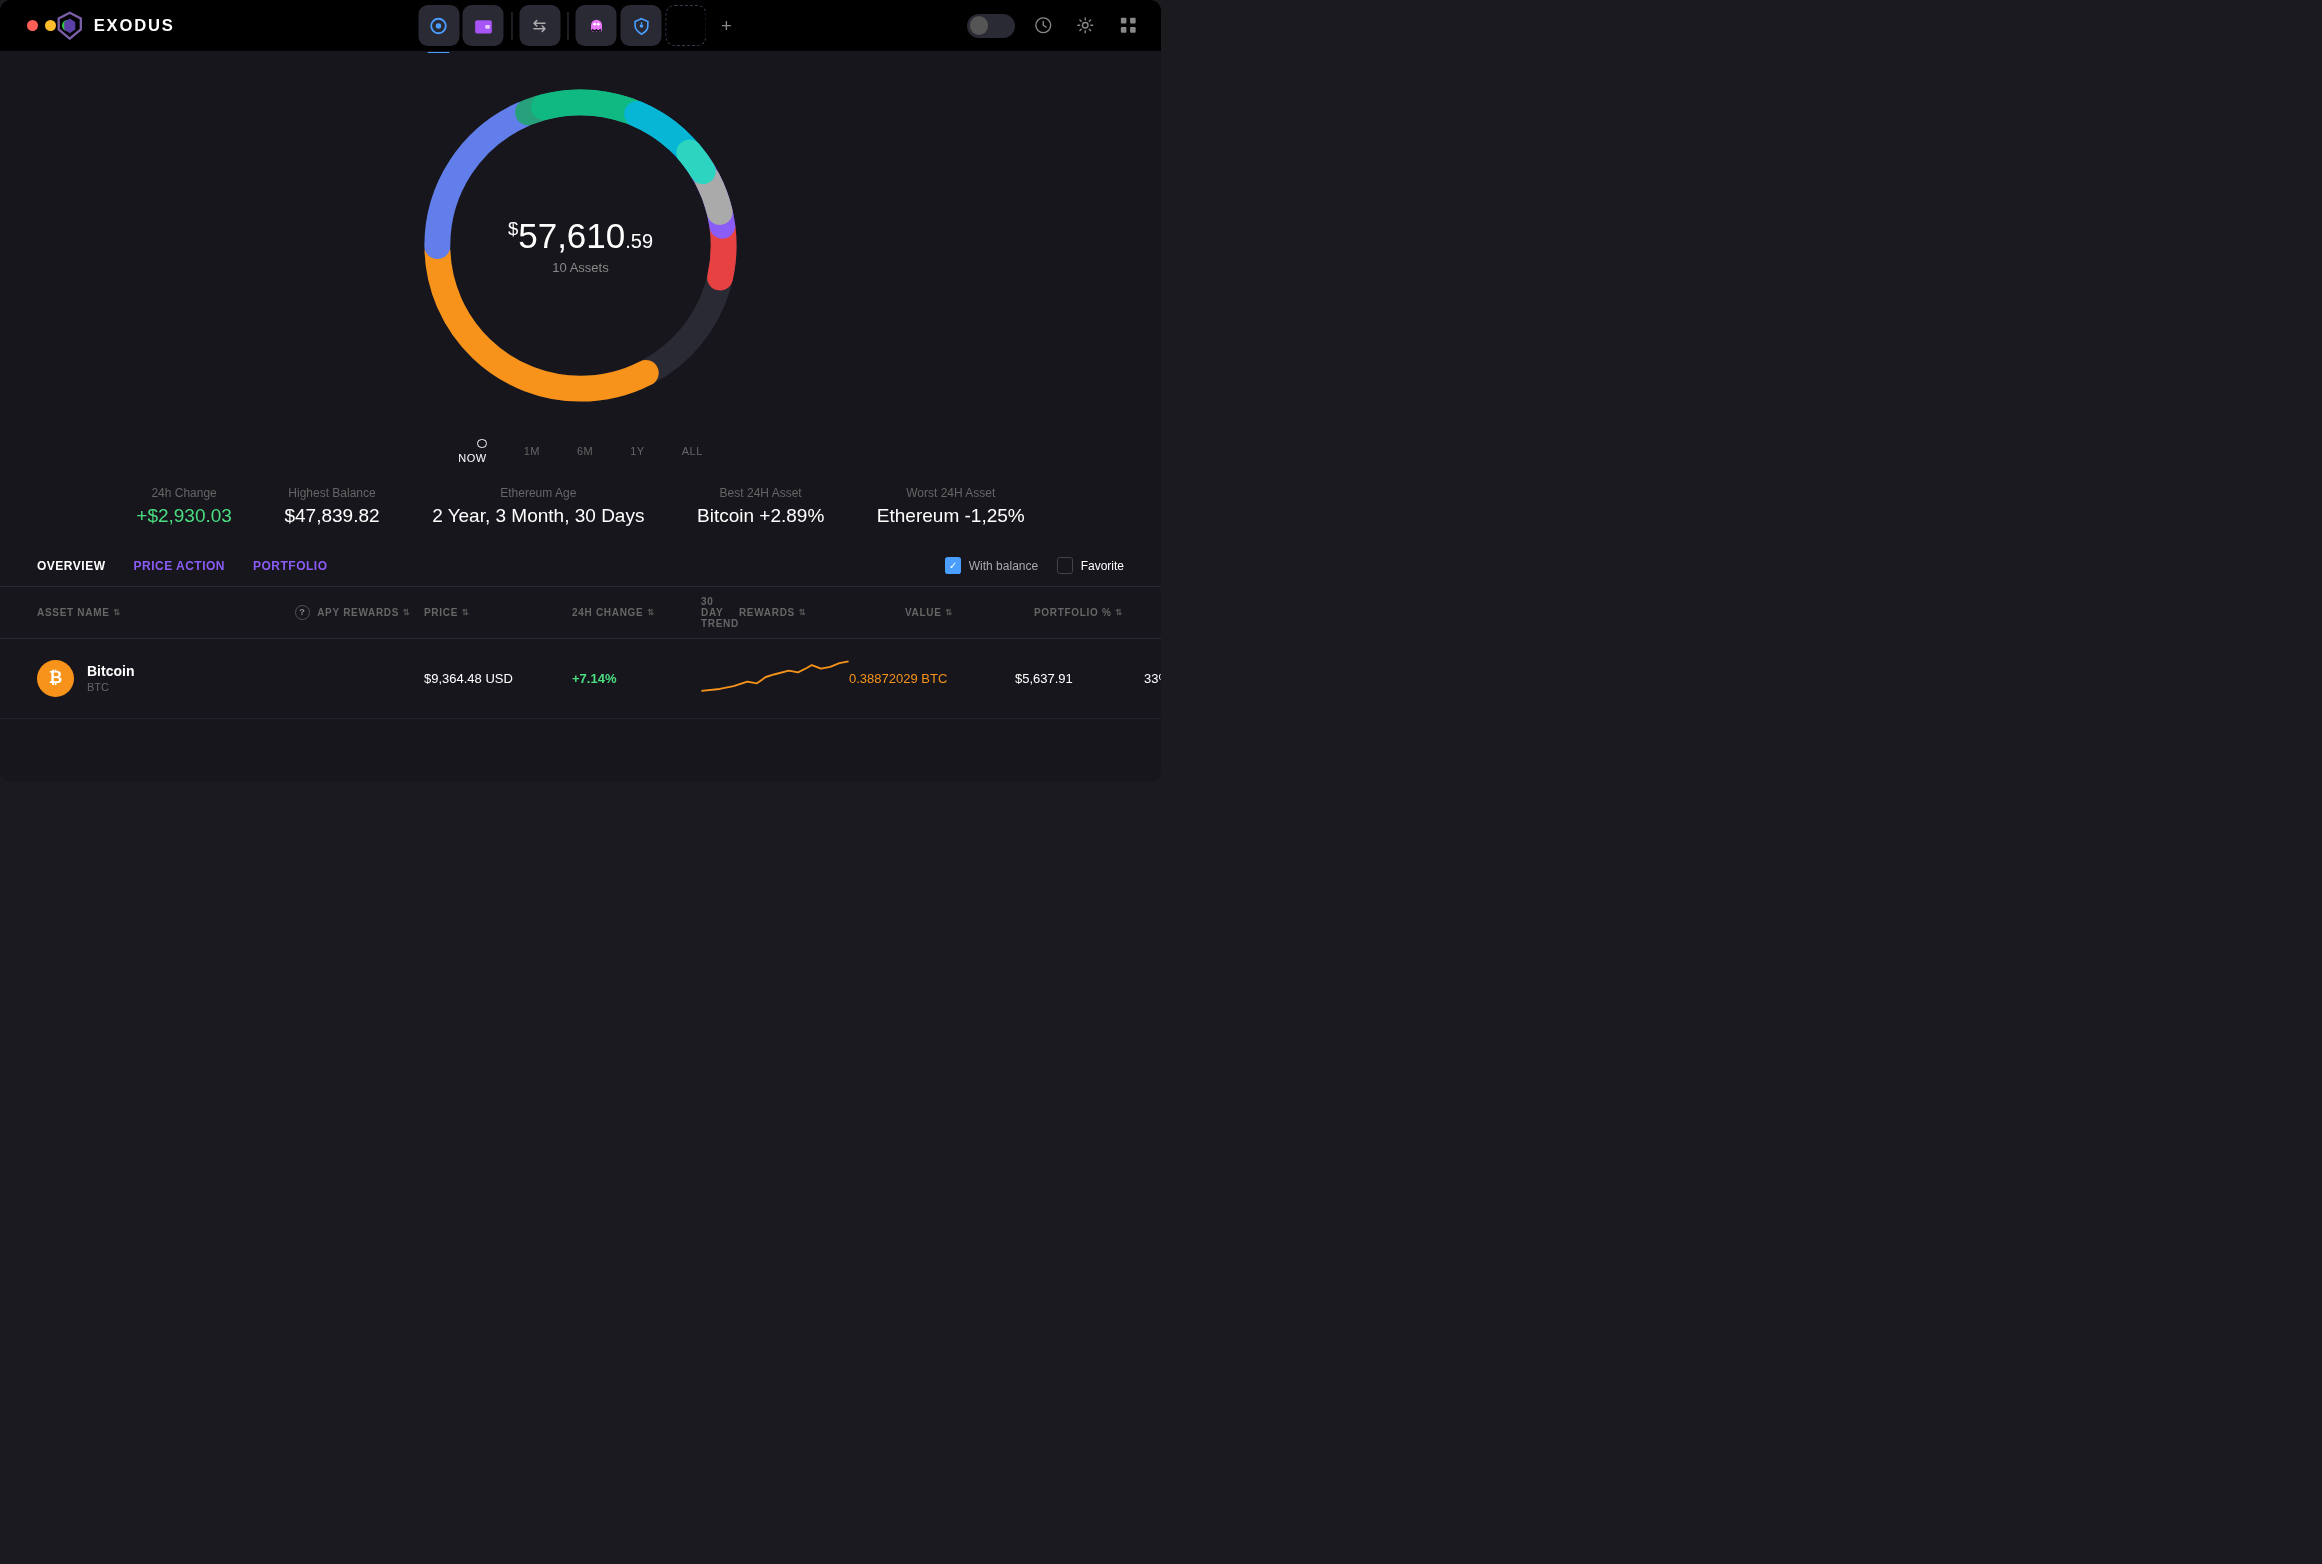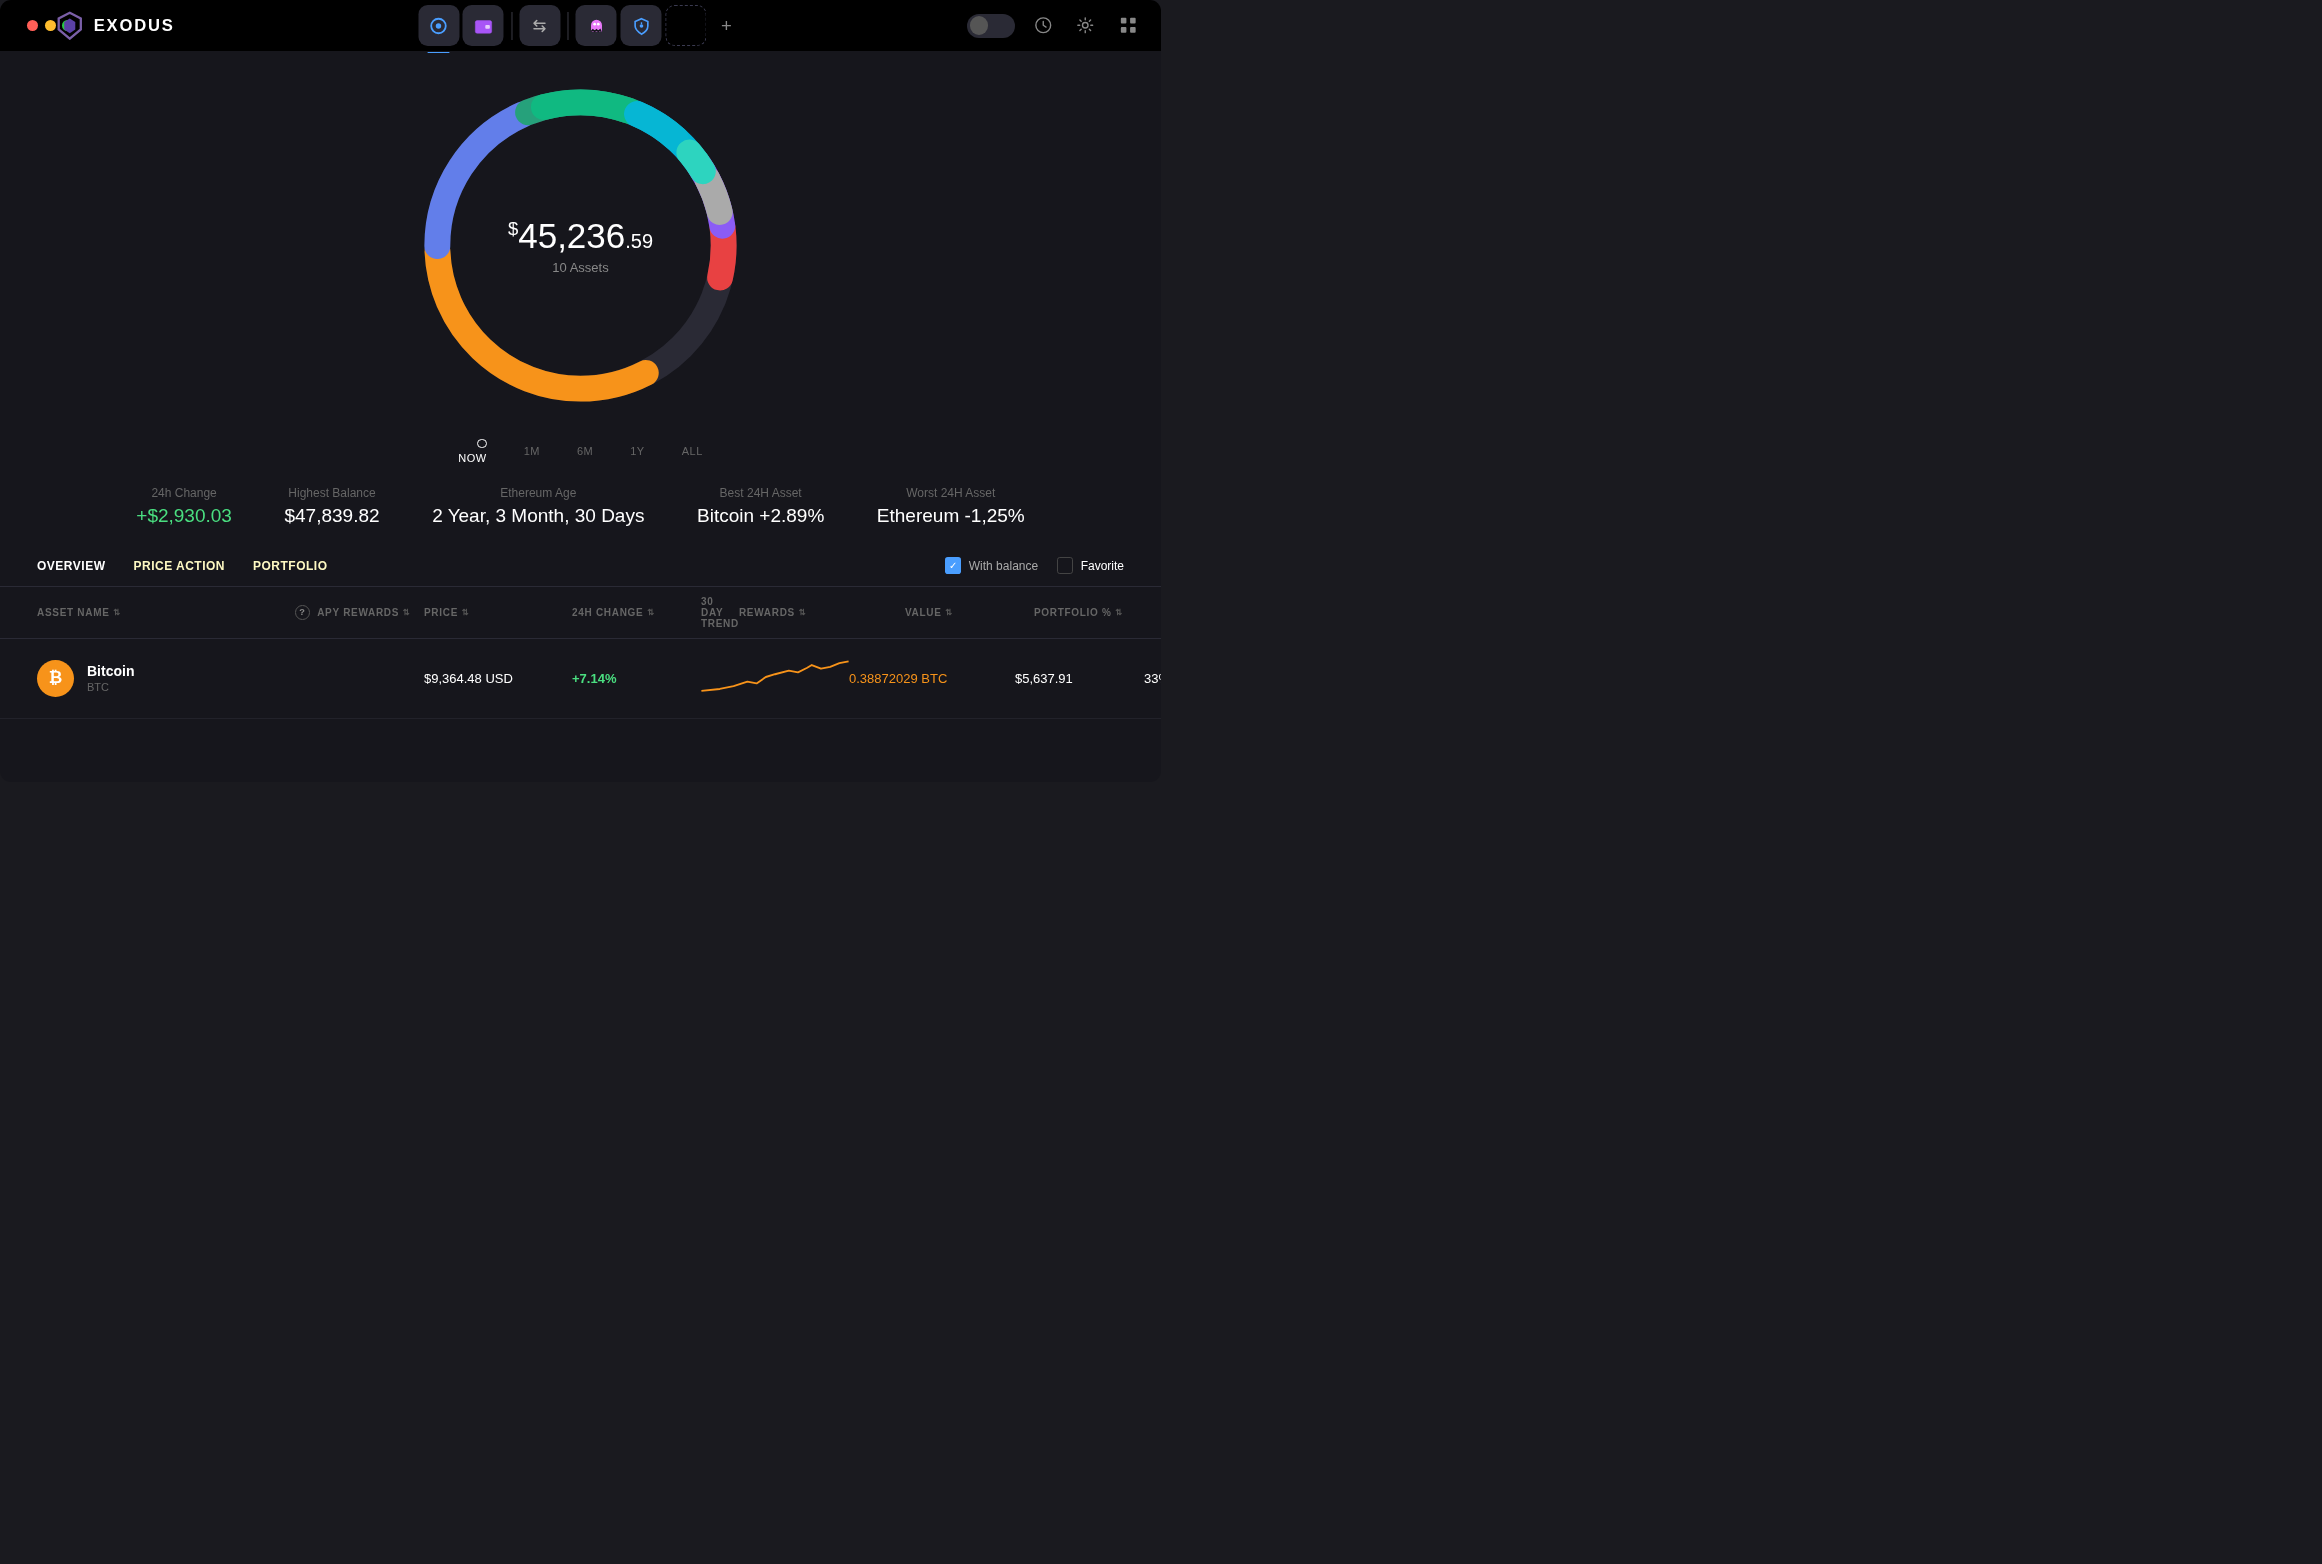--- a/index.html
+++ b/index.html
@@ -251,21 +251,21 @@
     .tabs-row {
       display: flex;
       align-items: center;
       padding: 18.5px 37px 9.2px;
       border-bottom: 0.9px solid #2a2a35;
       margin-top: 9.2px;
     }
     .tab {
       font-size: 12px;
       font-weight: 600;
-      color: #fef9c3;
+      color: #8b5cf6;
       cursor: pointer;
       padding: 3.7px 0;
       margin-right: 28px;
       letter-spacing: 0.5px;
     }
     .tab.active {
       color: #fff;
     }
     .tab-spacer { flex: 1; }
     .with-balance {
@@ -523,21 +523,21 @@
         <circle cx="190" cy="190" r="155" fill="none" stroke="#10b981" stroke-width="28" stroke-dasharray="95 878.9" stroke-dashoffset="-690" stroke-linecap="round"></circle>
 
         <circle cx="190" cy="190" r="155" fill="none" stroke="#06b6d4" stroke-width="28" stroke-dasharray="50 923.9" stroke-dashoffset="-793" stroke-linecap="round"></circle>
 
         <circle cx="190" cy="190" r="155" fill="none" stroke="#aaaaaa" stroke-width="28" stroke-dasharray="38 935.9" stroke-dashoffset="75" stroke-linecap="round"></circle>
 
         <circle cx="190" cy="190" r="155" fill="none" stroke="#2dd4bf" stroke-width="28" stroke-dasharray="25 948.9" stroke-dashoffset="110" stroke-linecap="round"></circle>
       </svg>
       <div class="donut-center">
         <div class="donut-amount">
-          <sup>$</sup><span>45,236</span><span class="cents">.59</span>
+          <sup>$</sup><span>57,610</span><span class="cents">.59</span>
         </div>
         <div class="donut-assets">10 Assets</div>
       </div>
     </div>
 
     <div class="time-selector">
       <div class="time-now">
         <div class="time-dot"></div>
         <span class="time-btn active">NOW</span>
       </div>

